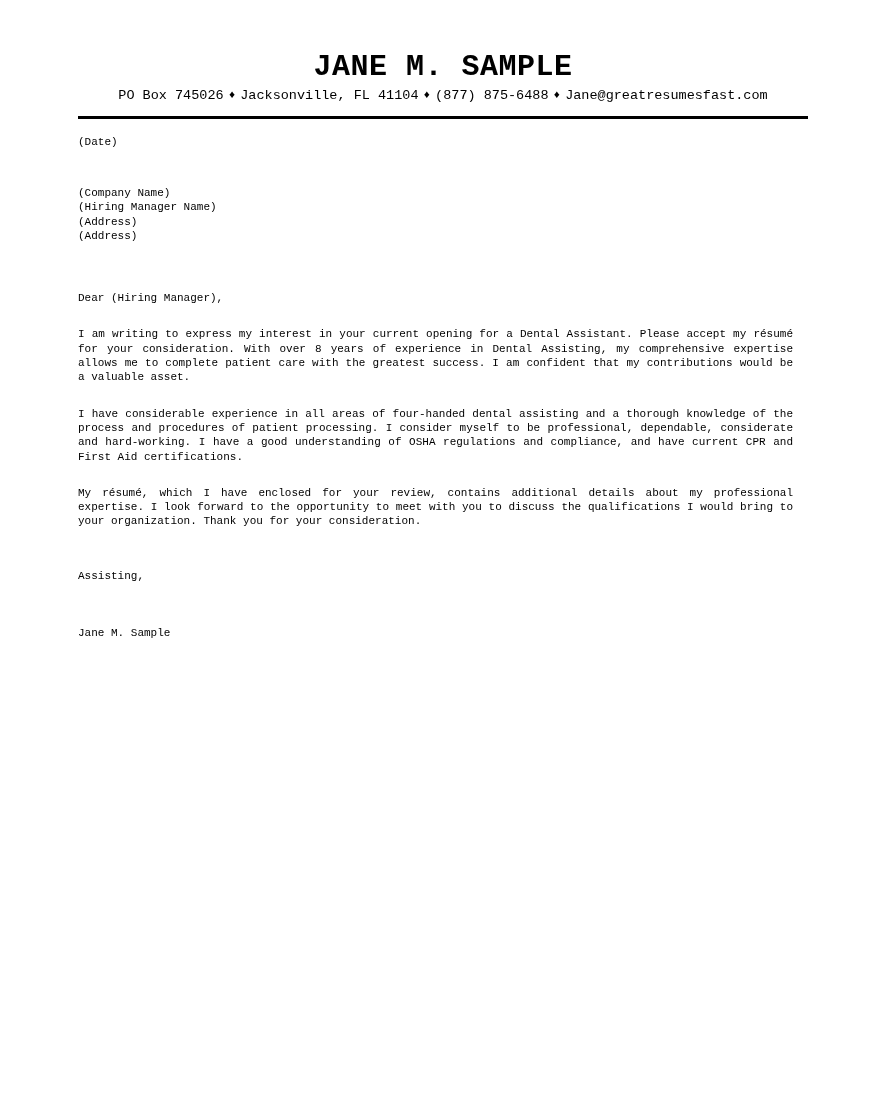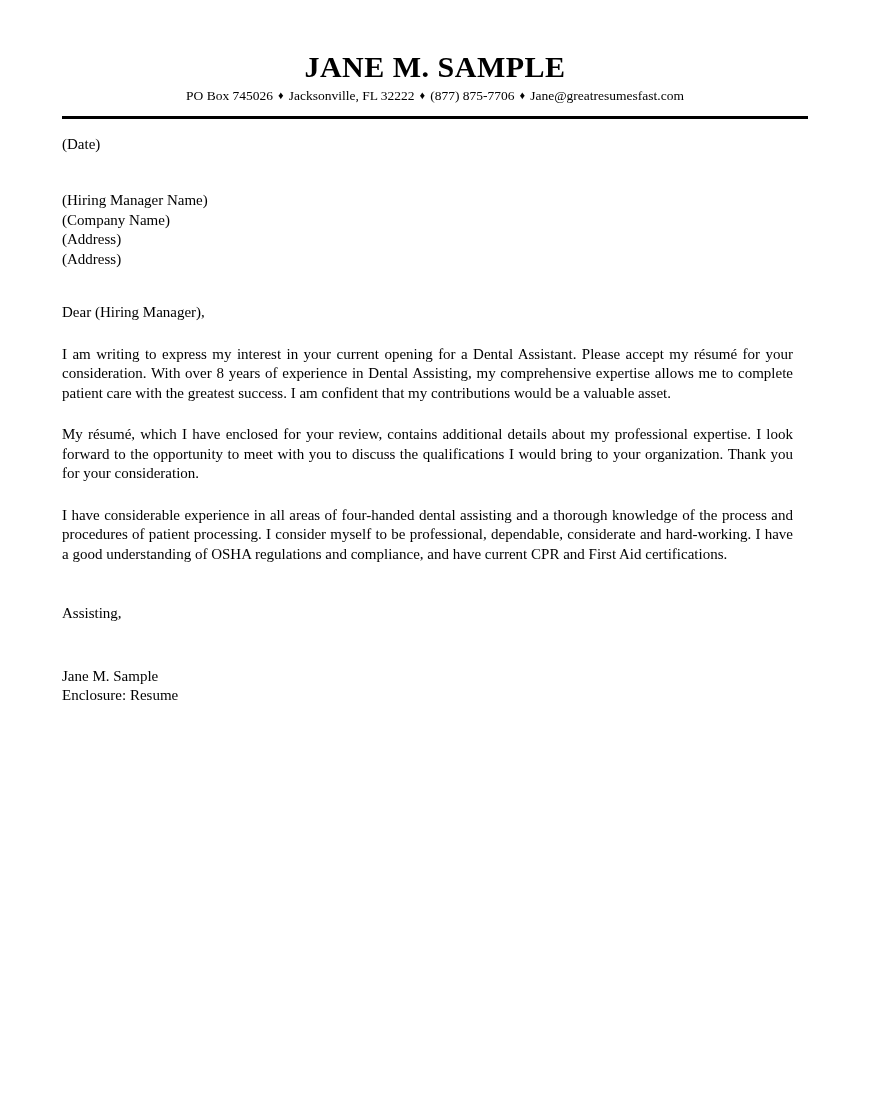--- a/index.html
+++ b/index.html
@@ -7,23 +7,23 @@
     padding: 0;
     background: #ffffff;
   }
   .page {
     position: relative;
     width: 870px;
     height: 1120px;
     margin: 0 auto;
     background: #ffffff;
     color: #000000;
-    font-family: Liberation Serif, serif;
+    font-family: Liberation Mono, monospace;
     box-sizing: border-box;
-    padding: 50px 62px 0 62px;
+    padding: 50px 62px 0 78px;
     overflow: hidden;
   }
   .letterhead {
     text-align: center;
   }
   .applicant-name {
     margin: 0;
     font-size: 30px;
     font-weight: bold;
     letter-spacing: 0.5px;
@@ -41,76 +41,75 @@
     font-size: 11px;
     vertical-align: 1px;
   }
   .header-divider {
     margin-top: 12px;
     height: 3px;
     background: #000000;
     border: none;
   }
   .letter-body {
-    font-size: 15px;
+    font-size: 11px;
     line-height: 1.3;
   }
   .date-line {
     margin: 16px 0 0 0;
   }
   .recipient-block {
     margin-top: 37px;
   }
   .salutation {
-    margin: 34px 0 0 0;
+    margin: 48px 0 0 0;
   }
   .para {
     margin: 22px 15px 0 0;
     text-align: justify;
   }
   .closing {
     margin: 40px 0 0 0;
   }
   .signature-block {
     margin-top: 43px;
   }
 </style>
 </head>
 <body>
 
 <div class="page">
 
   <header class="letterhead">
     <h1 class="applicant-name">JANE M. SAMPLE</h1>
     <div class="contact-line">
-      <span>PO Box 745026</span><span class="sep">♦</span><span>Jacksonville, FL 32222</span><span class="sep">♦</span><span>(877) 875-7706</span><span class="sep">♦</span><span>Jane@greatresumesfast.com</span>
+      <span>PO Box 745026</span><span class="sep">♦</span><span>Jacksonville, FL 41104</span><span class="sep">♦</span><span>(877) 875-6488</span><span class="sep">♦</span><span>Jane@greatresumesfast.com</span>
     </div>
     <div class="header-divider"></div>
   </header>
 
   <main class="letter-body">
 
     <p class="date-line">(Date)</p>
 
     <div class="recipient-block">
+      <div>(Company Name)</div>
       <div>(Hiring Manager Name)</div>
-      <div>(Company Name)</div>
       <div>(Address)</div>
       <div>(Address)</div>
     </div>
 
     <p class="salutation">Dear (Hiring Manager),</p>
 
     <p class="para">I am writing to express my interest in your current opening for a Dental Assistant.  Please accept my résumé for your consideration.  With over 8 years of experience in Dental Assisting, my comprehensive expertise allows me to complete patient care with the greatest success. I am confident that my contributions would be a valuable asset.</p>
 
+    <p class="para">I have considerable experience in all areas of four-handed dental assisting and a thorough knowledge of the process and procedures of patient processing. I consider myself to be professional, dependable, considerate and hard-working. I have a good understanding of OSHA regulations and compliance, and have current CPR and First Aid certifications.</p>
+
     <p class="para">My résumé, which I have enclosed for your review, contains additional details about my professional expertise. I look forward to the opportunity to meet with you to discuss the qualifications I would bring to your organization.  Thank you for your consideration.</p>
-
-    <p class="para">I have considerable experience in all areas of four-handed dental assisting and a thorough knowledge of the process and procedures of patient processing. I consider myself to be professional, dependable, considerate and hard-working. I have a good understanding of OSHA regulations and compliance, and have current CPR and First Aid certifications.</p>
 
     <p class="closing">Assisting,</p>
 
     <div class="signature-block">
       <div>Jane M. Sample</div>
-      <div>Enclosure: Resume</div>
     </div>
 
   </main>
 </div>
 
 </body></html>

